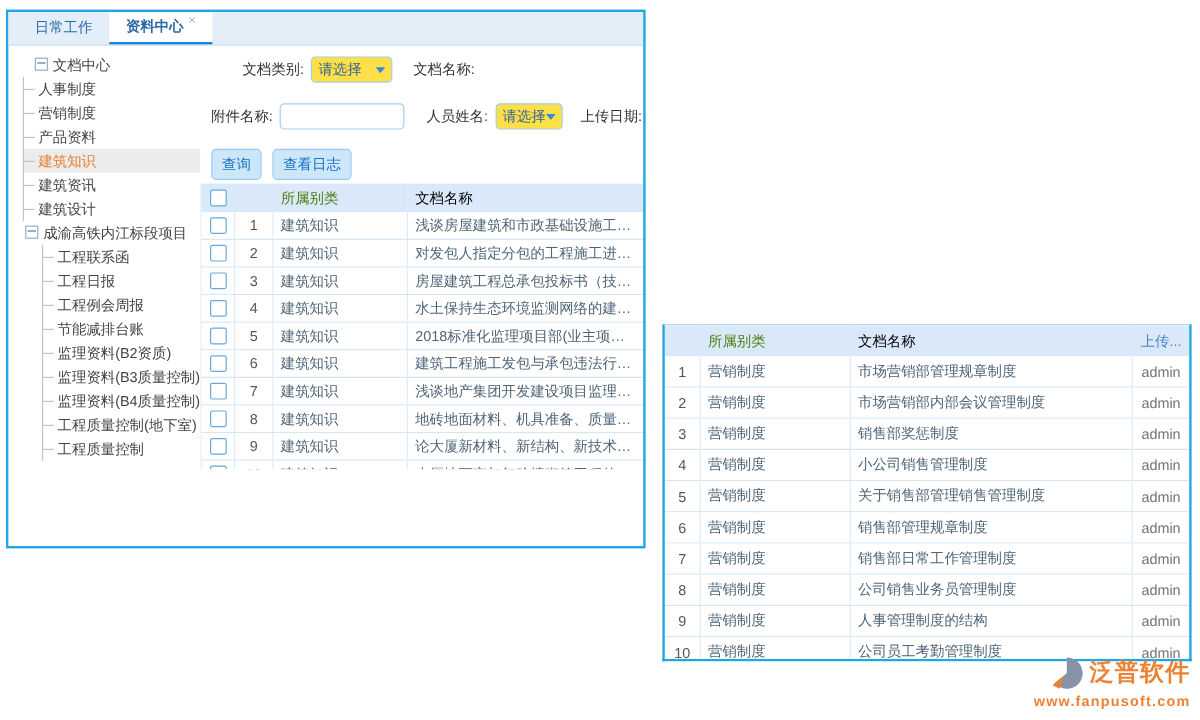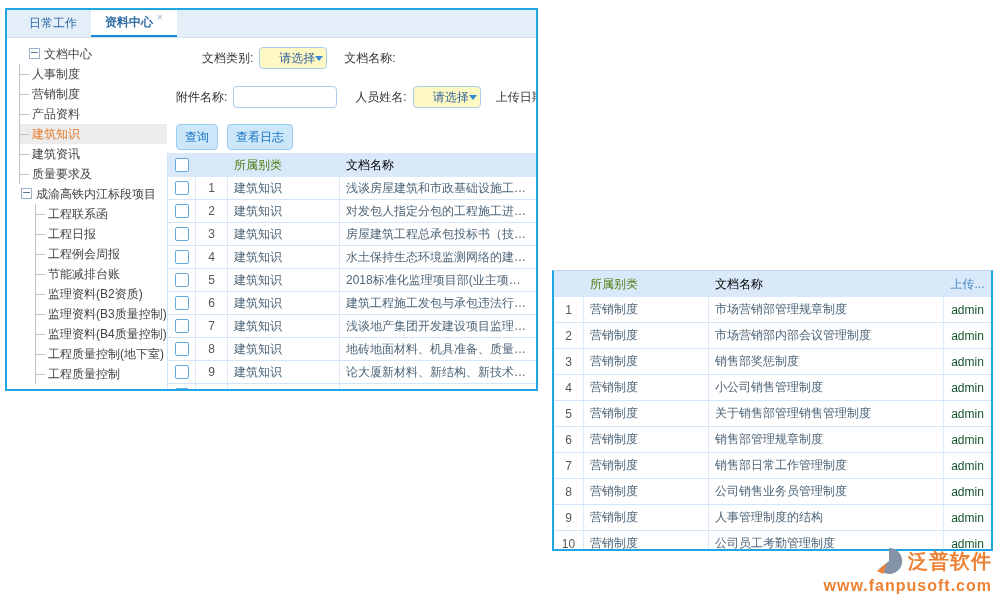--- a/index.html
+++ b/index.html
@@ -1,21 +1,21 @@
 <!DOCTYPE html>
 <html><head>
 <meta charset="utf-8">
 <style>
   html,body{margin:0;padding:0;}
   body{
     width:1000px;height:600px;position:relative;background:#fff;overflow:hidden;
     font-family:"Liberation Sans","DejaVu Sans",sans-serif;font-size:12px;color:#555;
   }
   
-  #win1{position:absolute;left:5px;top:8px;width:533px;height:383px;border:2px solid #1ea7e2;background:#fff;overflow:hidden;box-sizing:border-box;}
+  #win1{position:absolute;left:5px;top:8px;width:533px;height:449px;border:2px solid #1ea7e2;background:#fff;overflow:hidden;box-sizing:border-box;}
   .tabbar{height:27px;background:#e3eef9;border-bottom:1px solid #cfe0f2;display:flex;align-items:stretch;padding-left:8px;}
   .tab{display:flex;align-items:center;padding:0 14px;color:#2e6ca6;cursor:pointer;position:relative;}
   .tab.active{background:#fff;border-bottom:2px solid #1789d6;font-weight:bold;}
   .tab .tab-close{color:#9ab3c9;font-size:10px;position:relative;top:-5px;margin-left:4px;font-weight:normal;}
   .win-body{display:flex;height:353px;}
   
   .sidebar{width:160px;flex:0 0 160px;padding-top:6px;overflow:hidden;box-sizing:border-box;}
   .tree-root{height:20px;line-height:20px;color:#444;white-space:nowrap;padding-left:22px;cursor:pointer;}
   .tree-root.sub{margin-left:14px;padding-left:0;}
   .toggle{display:inline-block;width:9px;height:9px;border:1px solid #9ab0c8;background:#fff;position:relative;vertical-align:-1px;margin-right:4px;}
@@ -25,22 +25,22 @@
   .tree-item{height:20px;line-height:20px;color:#444;white-space:nowrap;cursor:pointer;overflow:hidden;}
   .tree-item::before{content:"";display:inline-block;width:9px;height:1px;background:#c3c3c3;vertical-align:middle;margin-right:3px;}
   .tree-item.selected{background:#ececec;color:#e87e2e;}
   
   .main{flex:1;overflow:hidden;position:relative;}
   .row{display:flex;align-items:center;white-space:nowrap;}
   .toolbar-row{margin:7px 0 0 9px;height:26px;}
   .btn{display:inline-flex;align-items:center;justify-content:center;height:24px;padding:0 8px;margin-right:9px;
        background:#cde7fa;border:1px solid #9dcbee;border-radius:4px;color:#1571c2;cursor:pointer;}
   .filter-label{color:#333;margin-right:6px;}
-  .select{display:inline-flex;align-items:center;justify-content:space-between;width:68px;height:22px;padding:0 19px;
-          background:#fef9c3;border:1px solid #a6cdf0;border-radius:4px;color:#34649c;cursor:pointer;box-sizing:border-box;}
+  .select{display:inline-flex;align-items:center;justify-content:space-between;width:68px;height:22px;padding:0 5px;
+          background:#fde047;border:1px solid #a6cdf0;border-radius:4px;color:#34649c;cursor:pointer;box-sizing:border-box;}
   .caret{width:0;height:0;border-left:4px solid transparent;border-right:4px solid transparent;border-top:5px solid #3388d8;}
   .filter-row{margin:13px 0 0 9px;height:26px;}
   .txt-input{width:90px;height:20px;border:1px solid #a6cdf0;border-radius:4px;background:#fff;margin-right:18px;outline:none;padding:0 6px;}
   .action-row{margin:14px 0 0 9px;height:26px;}
   
   .tbl{margin-top:3px;border-left:1px solid #cfe3f5;}
   .thead{display:flex;background:#d9e9f9;color:#4a86c4;height:24px;align-items:center;}
   .tr{display:flex;height:22px;align-items:center;border-bottom:1px solid #d3e5f6;background:#fff;cursor:pointer;}
   .td,.th{box-sizing:border-box;padding:0 6px;overflow:hidden;white-space:nowrap;border-right:1px solid #dcebf9;height:100%;display:flex;align-items:center;}
   .c-check{width:28px;flex:0 0 28px;justify-content:center;}
@@ -52,27 +52,27 @@
   .cb{width:12px;height:12px;border:1px solid #66a9dd;border-radius:2px;background:#fff;cursor:pointer;}
   
   #win2{position:absolute;left:552px;top:270px;width:441px;height:281px;background:#fff;box-sizing:border-box;
         border:2px solid #1ea7e2;border-top:1px solid #bcd6ee;overflow:hidden;}
   #win2 .thead{height:26px;}
   #win2 .tr{height:25px;}
   #win2 .c-num{width:30px;flex:0 0 30px;}
   #win2 .c-cat{width:125px;flex:0 0 125px;}
   #win2 .c-name{flex:1;line-height:25px;}
   #win2 .thead .c-name{line-height:26px;}
-  #win2 .c-up{width:48px;flex:0 0 48px;justify-content:center;border-right:none;border-left:1px solid #dcebf9;color:#14532d;}
+  #win2 .c-up{width:48px;flex:0 0 48px;justify-content:center;border-right:none;border-left:1px solid #dcebf9;color:#737373;}
   #win2 .thead .c-up{color:#4a86c4;}
   
   #logo{position:absolute;right:8px;top:546px;text-align:right;color:#ee8234;}
   #logo .logo-line{display:flex;align-items:center;justify-content:flex-end;}
   #logo .logo-name{font-size:20px;font-weight:bold;letter-spacing:1px;line-height:26px;}
-  #logo .logo-url{font-size:16px;font-weight:bold;letter-spacing:1px;margin-top:1px;}
+  #logo .logo-url{font-size:12px;font-weight:bold;letter-spacing:1px;margin-top:1px;}
 </style>
 </head>
 <body>
 
 <div id="win1">
   <div class="tabbar">
     <div class="tab">
       <span>日常工作</span>
     </div>
     <div class="tab active">
@@ -85,21 +85,21 @@
       <div class="tree-root">
         <span class="toggle"></span><span>文档中心</span>
       </div>
       <div class="tree-children">
 
       <div class="tree-item"><span>人事制度</span></div>
           <div class="tree-item"><span>营销制度</span></div>
           <div class="tree-item"><span>产品资料</span></div>
           <div class="tree-item selected"><span>建筑知识</span></div>
           <div class="tree-item"><span>建筑资讯</span></div>
-          <div class="tree-item"><span>质量要求及</span></div>
+          <div class="tree-item"><span>建筑设计</span></div>
         </div>
       <div class="tree-root sub">
         <span class="toggle"></span><span>成渝高铁内江标段项目</span>
       </div>
       <div class="tree-children sub">
 
       <div class="tree-item"><span>工程联系函</span></div>
           <div class="tree-item"><span>工程日报</span></div>
           <div class="tree-item"><span>工程例会周报</span></div>
           <div class="tree-item"><span>节能减排台账</span></div>

